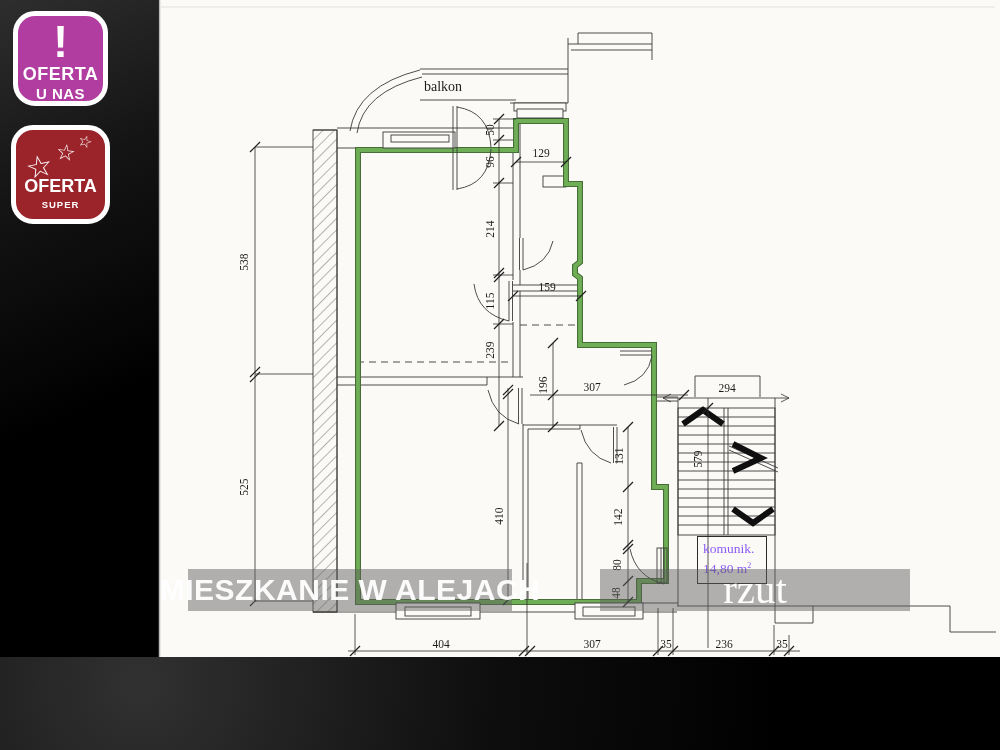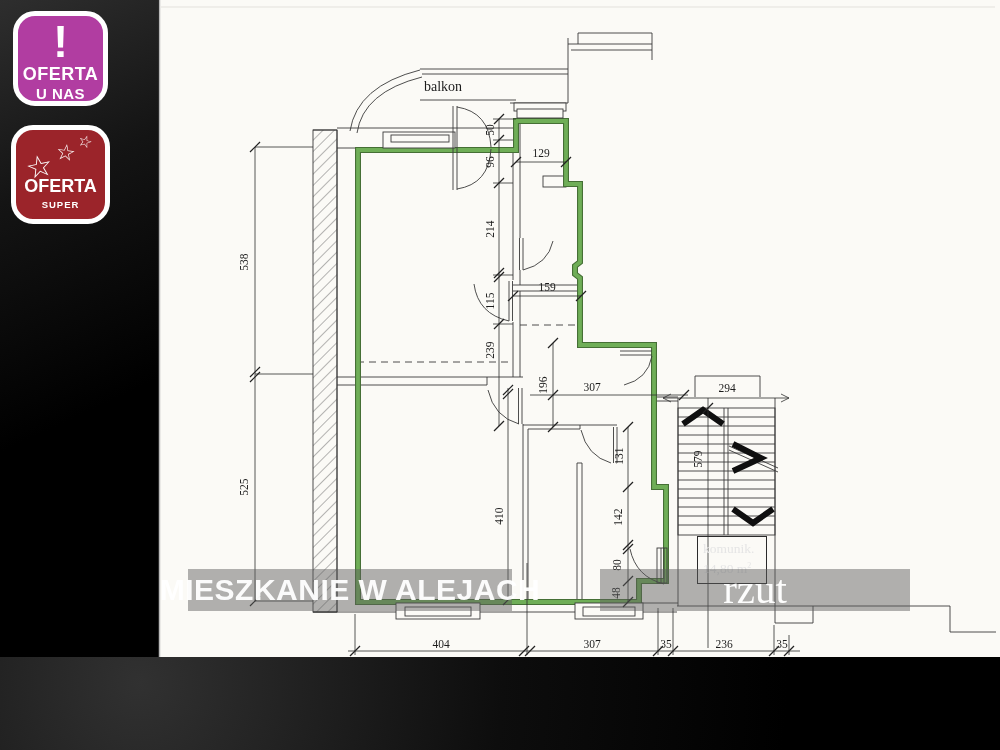--- a/index.html
+++ b/index.html
@@ -21,21 +21,21 @@
   #badge-super .s2{left:40px;top:12px;font-size:22px;transform:rotate(8deg);}
   #badge-super .s3{left:62px;top:4px;font-size:16px;transform:rotate(18deg);}
   #badge-super .l1{position:absolute;left:0;right:0;bottom:22px;font-size:18px;font-weight:bold;}
   #badge-super .l2{position:absolute;left:0;right:0;bottom:9px;font-size:9.5px;font-weight:bold;letter-spacing:1px;}
   
   #plan-svg{position:absolute;left:0;top:0;}
   .dim{font-family:"Liberation Serif",serif;font-size:11.5px;fill:#1c1c1c;text-anchor:middle;}
   .plan-label{font-family:"Liberation Serif",serif;font-size:14px;fill:#1c1c1c;text-anchor:middle;}
   
   #room-box{position:absolute;left:697px;top:536px;width:70px;height:48px;border:1.2px solid #2b2b2b;
-            font-family:"Liberation Serif",serif;font-size:13.5px;color:#e5e5e5;box-sizing:border-box;
+            font-family:"Liberation Serif",serif;font-size:13.5px;color:#8b5cf6;box-sizing:border-box;
             padding:2px 0 0 5px;line-height:1.45;}
   #room-box sup{font-size:8px;}
   
   .wm-band{position:absolute;top:569px;height:42px;background:rgba(95,95,95,0.48);
            display:flex;align-items:center;justify-content:center;}
   #wm-primary{left:188px;width:324px;}
   #wm-primary span{color:rgba(255,255,255,0.95);font-size:30px;font-weight:600;letter-spacing:0.5px;white-space:nowrap;}
   #wm-secondary{left:600px;width:310px;}
   #wm-secondary span{color:rgba(255,255,255,0.97);font-family:"Liberation Serif",serif;
                      font-size:41px;line-height:0.7;margin-top:-2px;}

